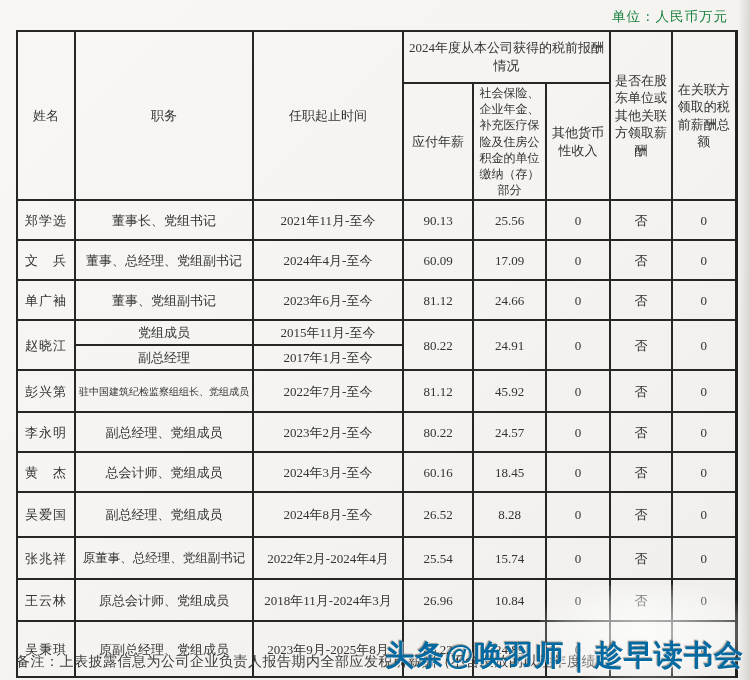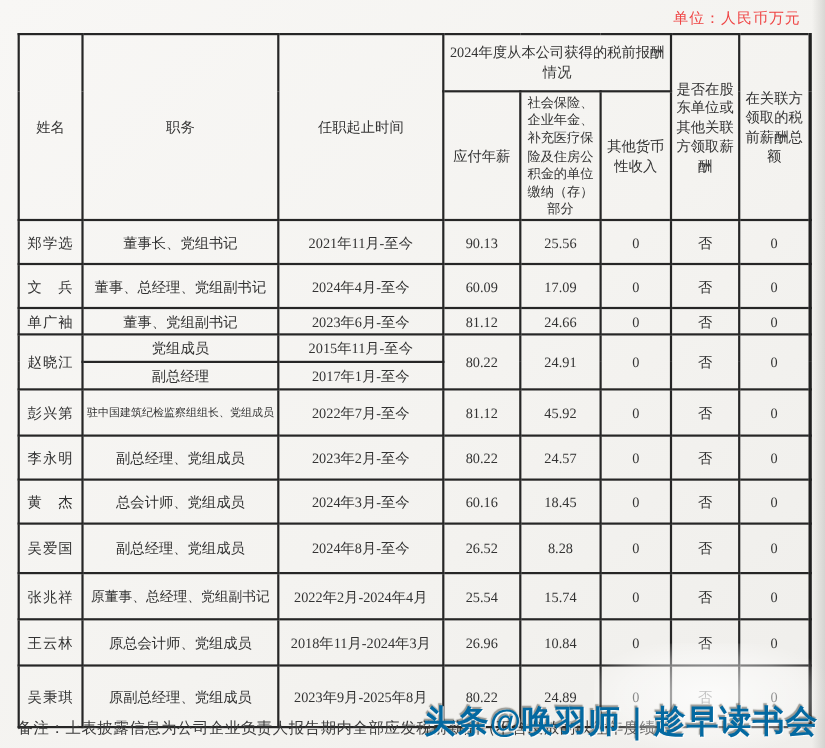--- a/index.html
+++ b/index.html
@@ -4,21 +4,21 @@
 <style>
   html,body{margin:0;padding:0;}
   body{
     width:750px;height:680px;position:relative;overflow:hidden;
     background:linear-gradient(135deg,#f8f7f5 0%,#f4f3f0 55%,#efeeeb 100%);
     font-family:"Liberation Serif","DejaVu Serif",serif;
     color:#2d2d2d;
   }
   .unit{
     position:absolute;top:8px;right:22px;
-    font-size:13.5px;letter-spacing:1px;color:#ef4444;
+    font-size:13.5px;letter-spacing:1px;color:#15803d;
     font-family:"Liberation Serif","DejaVu Serif",serif;
   }
   table.comp{
     position:absolute;left:16px;top:30px;
     border-collapse:collapse;table-layout:fixed;
     background:transparent;
   }
   table.comp td, table.comp th{
     border:2px solid #262626;
     text-align:center;vertical-align:middle;
@@ -106,21 +106,21 @@
       <td class="name-cell">文　兵</td>
       <td class="pos-cell">董事、总经理、党组副书记</td>
       <td class="term-cell">2024年4月-至今</td>
       <td class="num-cell">60.09</td>
       <td class="num-cell">17.09</td>
       <td class="num-cell">0</td>
       <td class="num-cell col7">否</td>
       <td class="num-cell">0</td>
     </tr>
 
-    <tr style="height:24px">
+    <tr style="height:40px">
       <td class="name-cell">单广袖</td>
       <td class="pos-cell">董事、党组副书记</td>
       <td class="term-cell">2023年6月-至今</td>
       <td class="num-cell">81.12</td>
       <td class="num-cell">24.66</td>
       <td class="num-cell">0</td>
       <td class="num-cell col7">否</td>
       <td class="num-cell">0</td>
     </tr>
 

